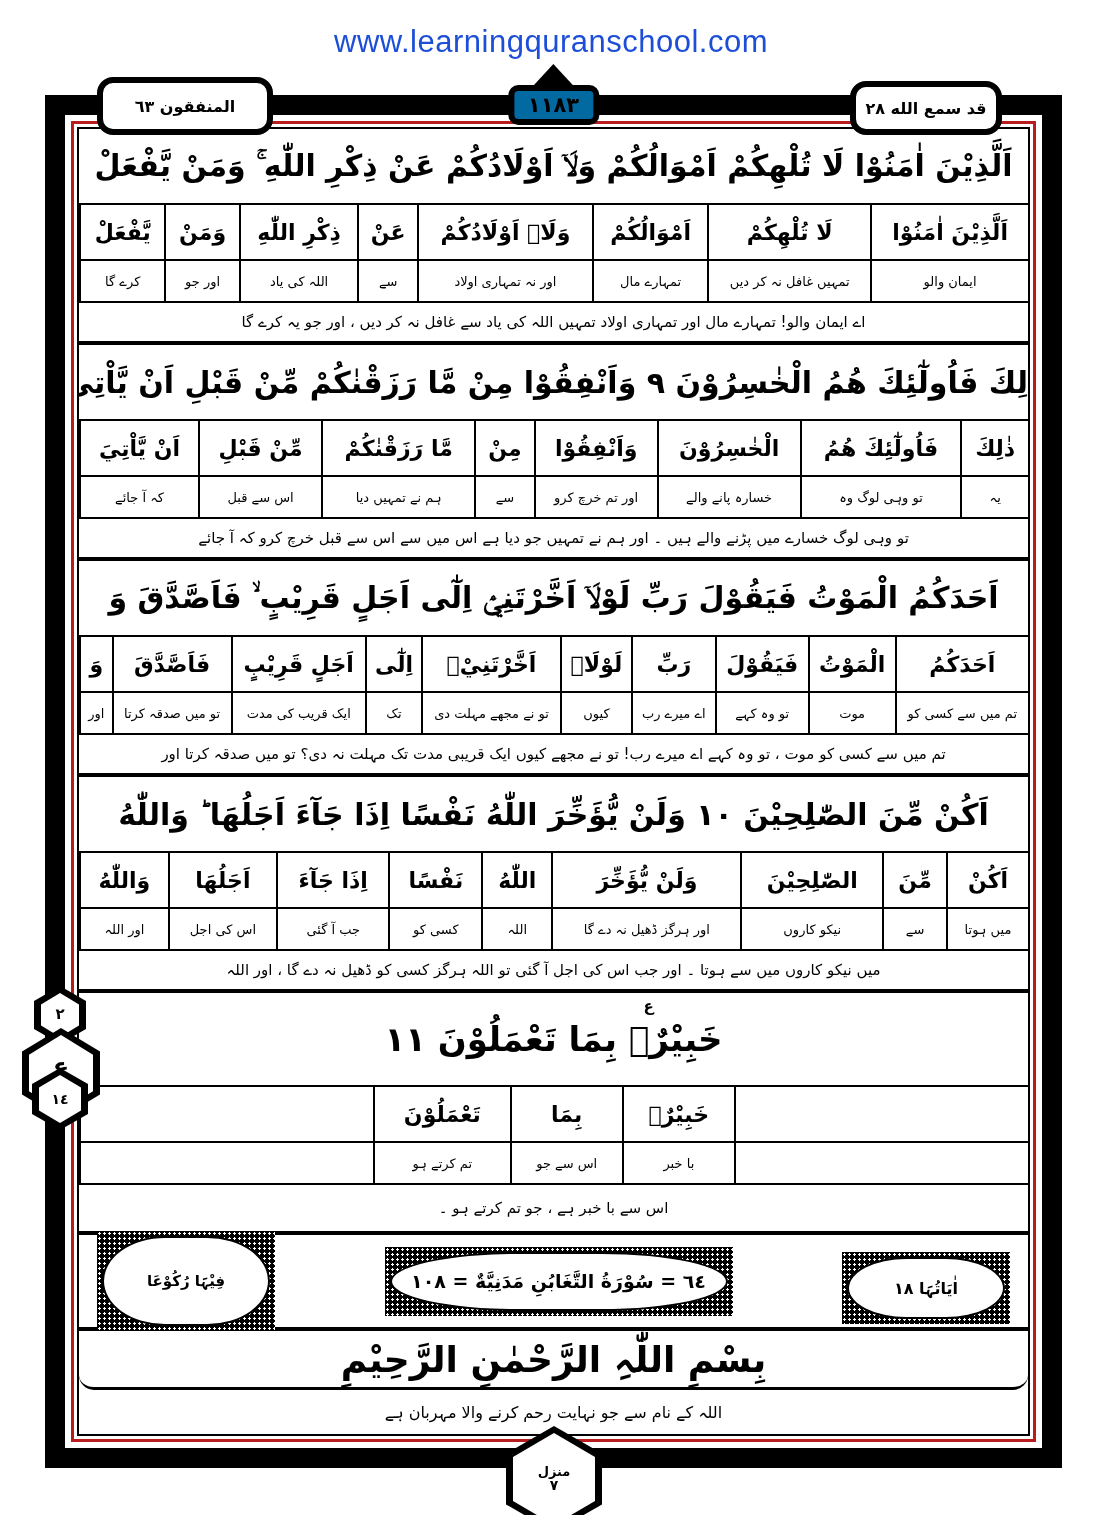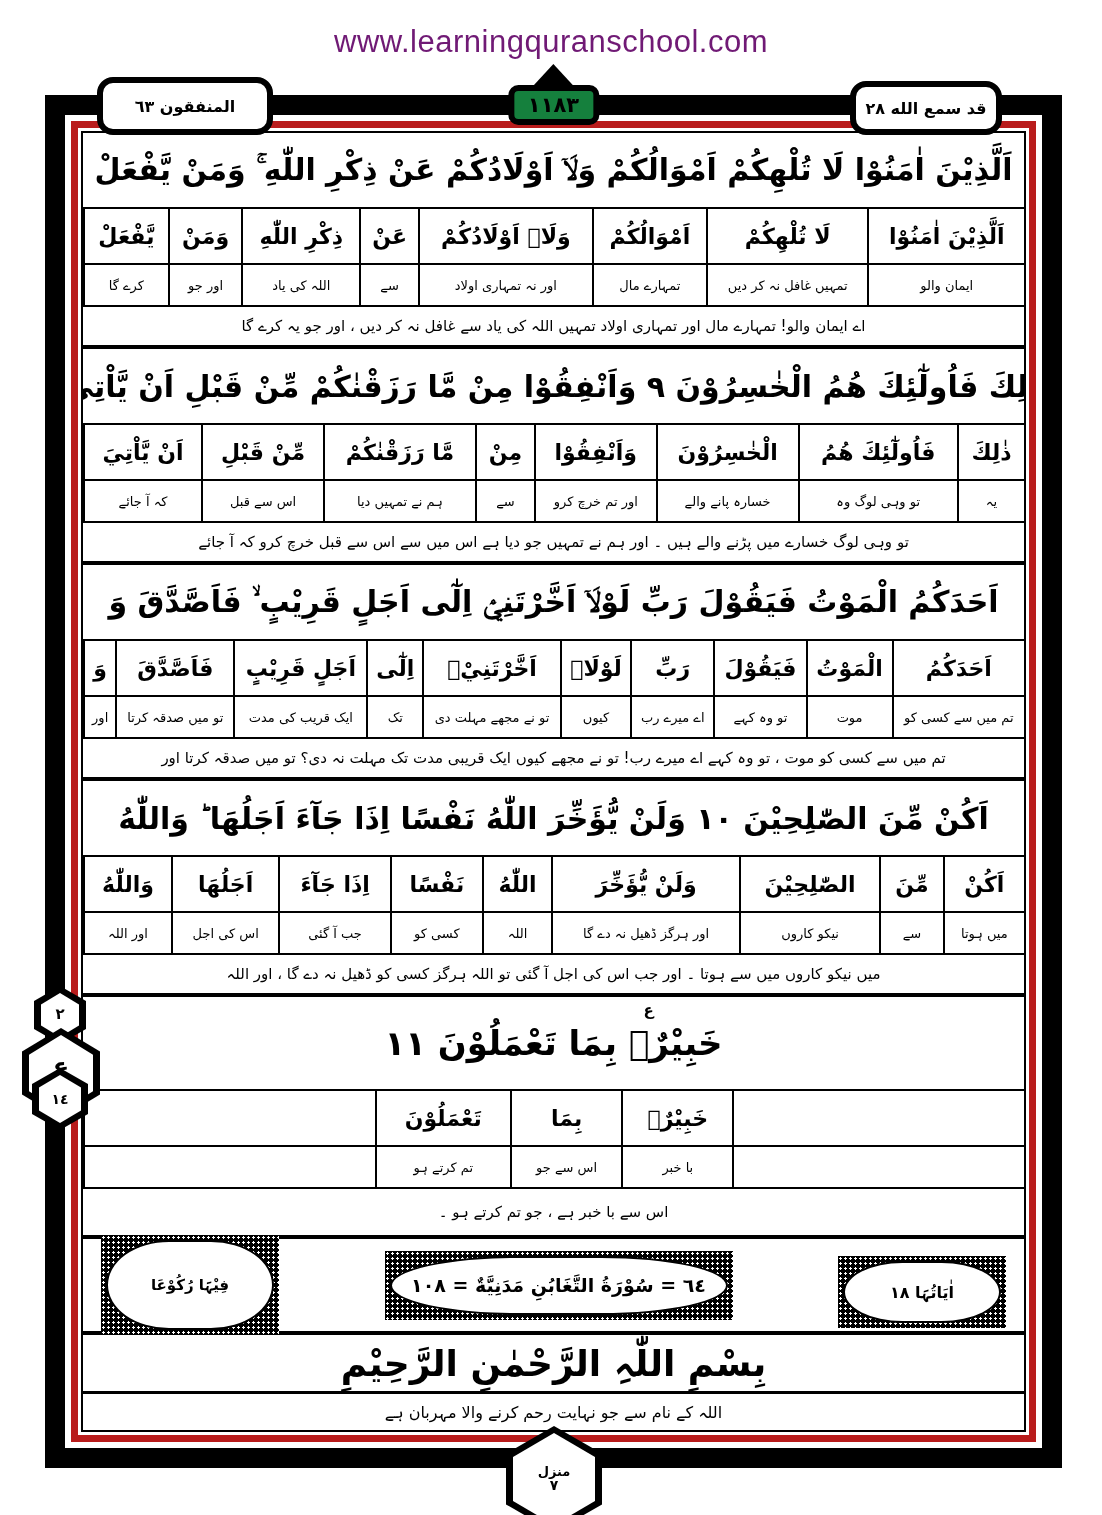--- a/index.html
+++ b/index.html
@@ -3,44 +3,44 @@
 <meta charset="utf-8">
 <style>
   html,body{margin:0;padding:0;}
   body{
     width:1102px;height:1515px;position:relative;background:#fff;color:#000;
     font-family:"DejaVu Sans",sans-serif;overflow:hidden;
   }
   .url-header{
     position:absolute;top:24px;left:0;right:0;text-align:center;
     font-family:"Liberation Sans",sans-serif;font-size:31px;font-weight:normal;
-    letter-spacing:0.5px;color:#701a75;
+    letter-spacing:0.5px;color:#1d4ed8;
   }
   
   .outer-frame{
     position:absolute;left:45px;top:95px;width:1017px;height:1373px;
     border:20px solid #000;box-sizing:border-box;
   }
-  .mid-frame{position:absolute;inset:6px;border:7px solid #b91c1c;}
+  .mid-frame{position:absolute;inset:6px;border:3px solid #b91c1c;}
   .inner-frame{
     position:absolute;inset:3px;border:2px solid #000;
     display:flex;flex-direction:column;overflow:hidden;
   }
   
   .tab{
     position:absolute;background:#fff;border:6px solid #000;border-radius:16px;
     display:flex;align-items:center;justify-content:center;
     font-size:16px;font-weight:bold;direction:rtl;z-index:5;padding:2px 8px;
     box-sizing:border-box;
   }
   .tab-left{left:32px;top:-38px;width:176px;height:58px;}
   .tab-right{right:40px;top:-34px;width:152px;height:54px;}
   .page-num-box{
     position:absolute;top:-30px;left:50%;transform:translateX(-50%);
-    background:#15803d;border:6px solid #000;border-radius:10px;
+    background:#0369a1;border:6px solid #000;border-radius:10px;
     padding:2px 14px;font-size:21px;font-weight:bold;z-index:5;
   }
   .page-num-box .tri{
     position:absolute;top:-27px;left:50%;transform:translateX(-50%);
     width:0;height:0;border-left:24px solid transparent;
     border-right:24px solid transparent;border-bottom:26px solid #000;
   }
   
   .section{border-bottom:4px solid #000;flex:none;}
   .verse-line{
@@ -86,21 +86,21 @@
     direction:rtl;font-weight:bold;text-align:center;
     width:calc(100% - 14px);height:calc(100% - 14px);
   }
   .cart-right{width:168px;height:72px;font-size:16px;margin-top:14px;}
   .cart-center{width:348px;height:69px;font-size:19px;}
   .cart-left{width:178px;height:100px;font-size:15px;}
   
   .bismillah{
     flex:none;height:56px;border-bottom:3px solid #000;
     display:flex;align-items:center;justify-content:center;
-    direction:rtl;font-size:36px;font-weight:bold;
+    direction:rtl;font-size:36px;font-weight:bold;border-radius:15px;
   }
   .bismillah-urdu{
     flex:1;display:flex;align-items:center;justify-content:center;
     direction:rtl;font-size:16px;
   }
   
   .hex{
     position:absolute;z-index:6;background:#000;
     clip-path:polygon(50% 0,100% 26%,100% 74%,50% 100%,0 74%,0 26%);
     display:flex;align-items:center;justify-content:center;

